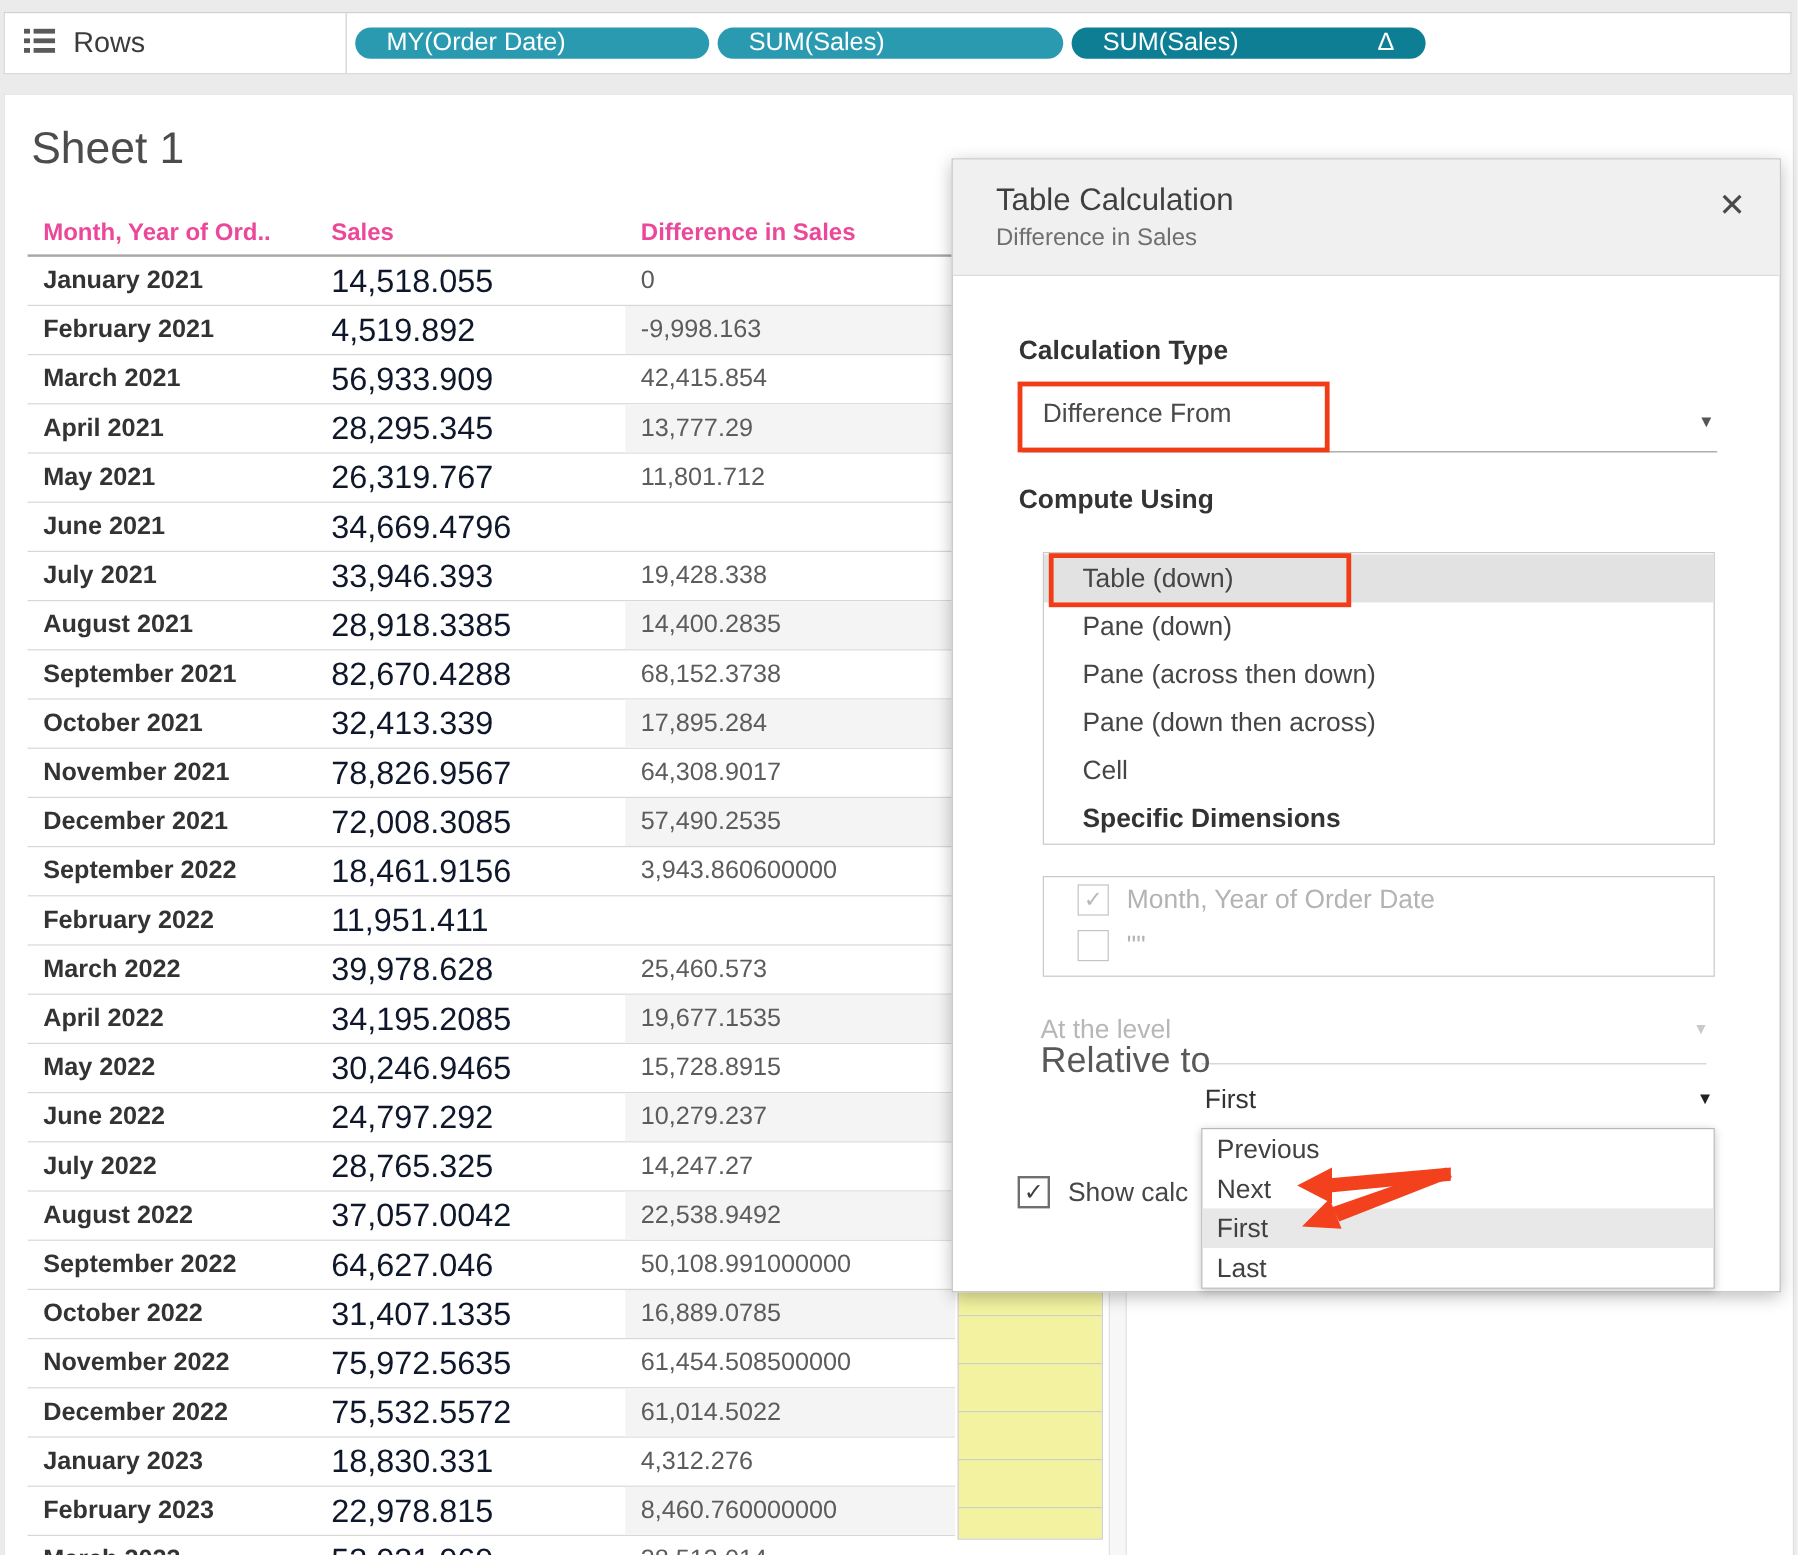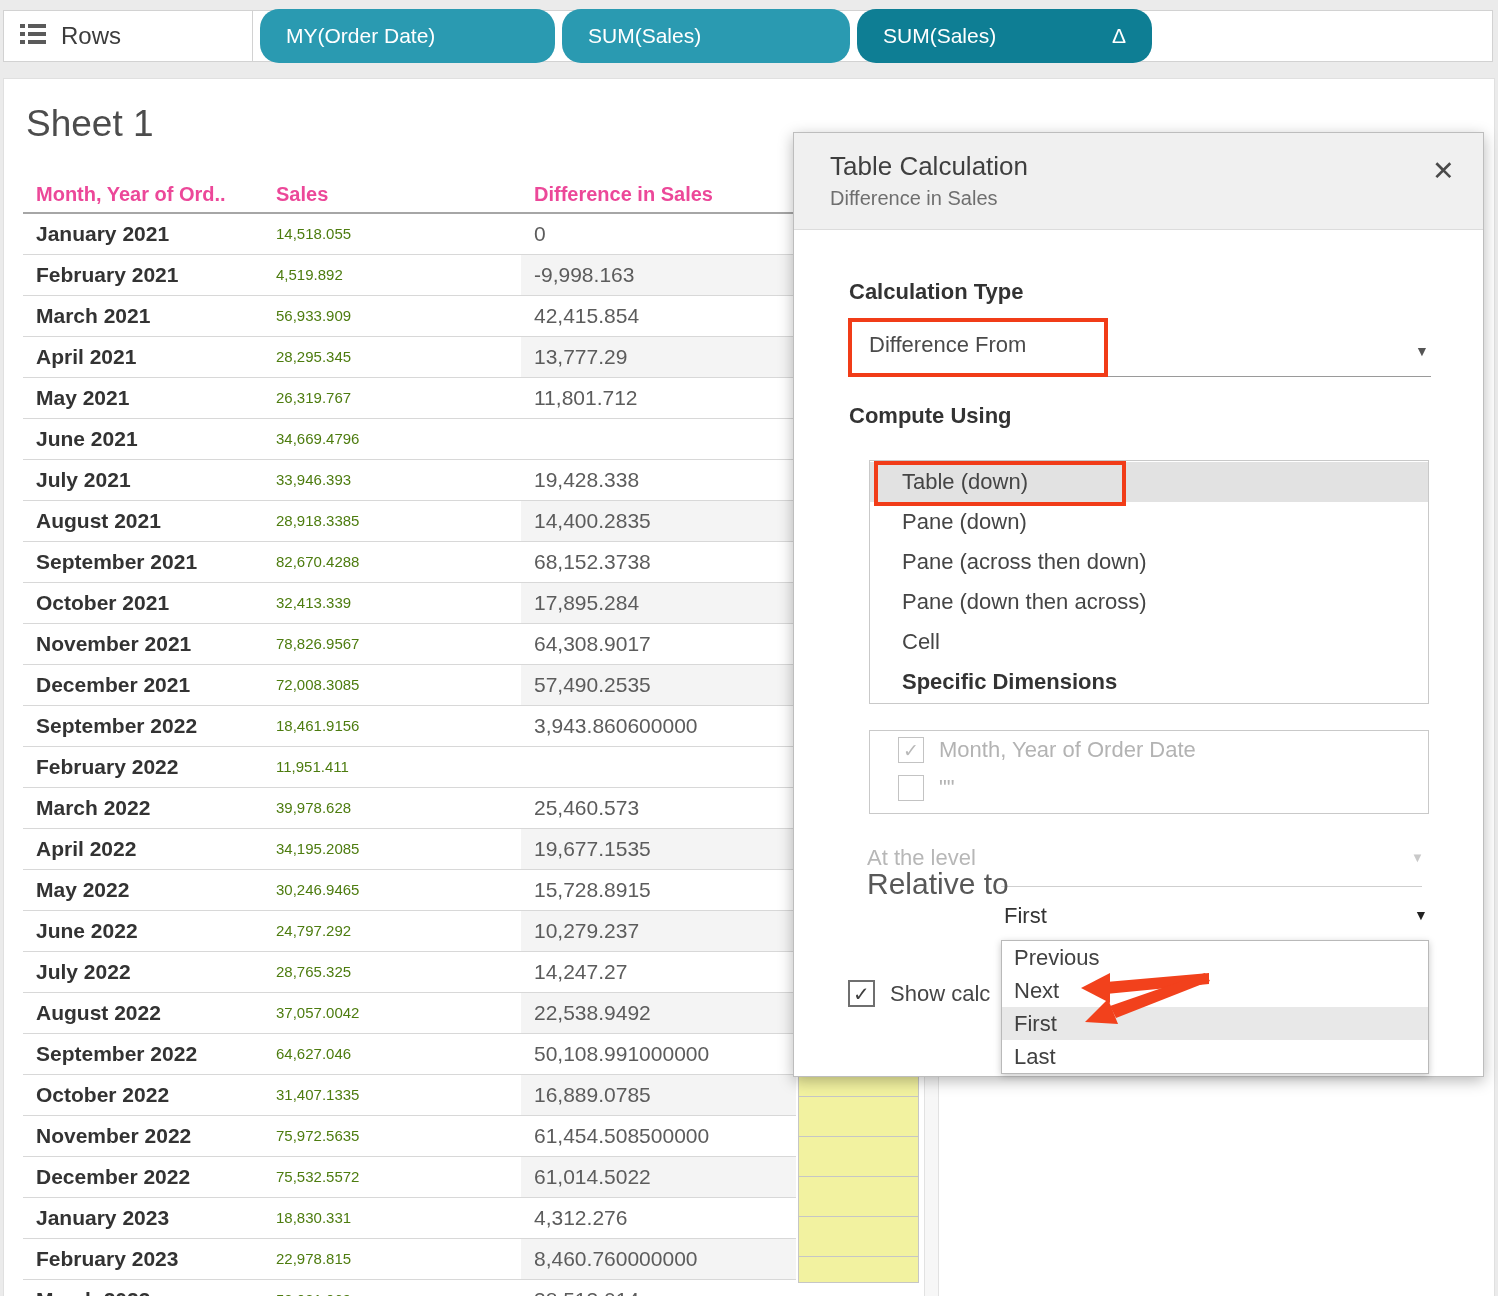--- a/index.html
+++ b/index.html
@@ -4,42 +4,42 @@
 <style>
   html,body{margin:0;padding:0;}
   body{
     width:1498px;height:1296px;position:relative;overflow:hidden;
     background:#ebebeb;font-family:"Liberation Sans",sans-serif;
     -webkit-font-smoothing:antialiased;
   }
   
   .shelf-bar{position:absolute;left:3px;top:10px;width:1490px;height:52px;
     background:#fff;border:1px solid #d2d2d2;display:flex;align-items:center;box-sizing:border-box;}
-  .shelf-left{width:249px;height:100%;display:flex;align-items:center;gap:15px;
+  .shelf-left{width:285px;height:100%;display:flex;align-items:center;gap:15px;
     padding-left:16px;border-right:1px solid #d2d2d2;box-sizing:border-box;flex:none;}
   .shelf-label{font-size:24px;color:#3c3c3c;}
   .pills{display:flex;align-items:center;gap:7px;margin-left:7px;}
-  .pill{height:54px;border-radius:19px;background:var(--pill-teal,#2a9ab1);
+  .pill{height:26px;border-radius:19px;background:var(--pill-teal,#2a9ab1);
     color:#fff;font-size:21px;display:flex;align-items:center;
     padding:0 26px;box-sizing:border-box;}
   .pill.selected{background:var(--pill-teal-selected,#0e7e94);}
   .pill .delta{margin-left:auto;font-size:21px;padding-left:30px;}
   .p1{width:295px;} .p2{width:288px;} .p3{width:295px;}
 
   
   .sheet{position:absolute;left:3px;top:78px;width:1492px;height:1218px;
     background:#fff;border:1px solid #e0e0e0;border-bottom:none;box-sizing:border-box;overflow:hidden;}
   .sheet-title{position:absolute;left:22px;top:24px;font-size:37px;color:#4c4c4c;}
   .th{position:absolute;top:104px;font-size:20px;font-weight:bold;color:#ec4899;}
   .th1{left:32px;} .th2{left:272px;} .th3{left:530px;}
   .hdr-rule{position:absolute;left:19px;top:133px;width:773px;height:2px;background:#a6a6a6;}
   .rows-wrap{position:absolute;left:19px;top:135px;width:773px;}
   .t-row{position:relative;height:40px;border-bottom:1px solid #d8d8d8;box-sizing:content-box;}
   .c-month{position:absolute;left:13px;top:0;line-height:40px;font-size:21px;font-weight:bold;color:#333;white-space:nowrap;}
-  .c-sales{position:absolute;left:253px;top:0;line-height:40px;font-size:15px;color:#4d7c0f;white-space:nowrap;}
+  .c-sales{position:absolute;left:253px;top:0;line-height:40px;font-size:27px;color:#0f172a;white-space:nowrap;}
   .c-diff{position:absolute;left:498px;top:0;width:275px;height:40px;line-height:40px;
     padding-left:13px;box-sizing:border-box;font-size:21px;color:#5c5c5c;white-space:nowrap;}
   .c-diff.band{background:var(--band-gray,#f4f4f4);}
 
   
   .yellow-col{position:absolute;left:794px;top:964px;width:121px;height:240px;
     border:1px solid #c6c6c6;box-sizing:border-box;}
   .y-cell{background:var(--yellow,#f2f2a0);border-bottom:1px solid #c6c6c6;box-sizing:border-box;}
   .y-cell:last-child{border-bottom:none;}
   .vscroll{position:absolute;left:920px;top:964px;width:15px;height:254px;

